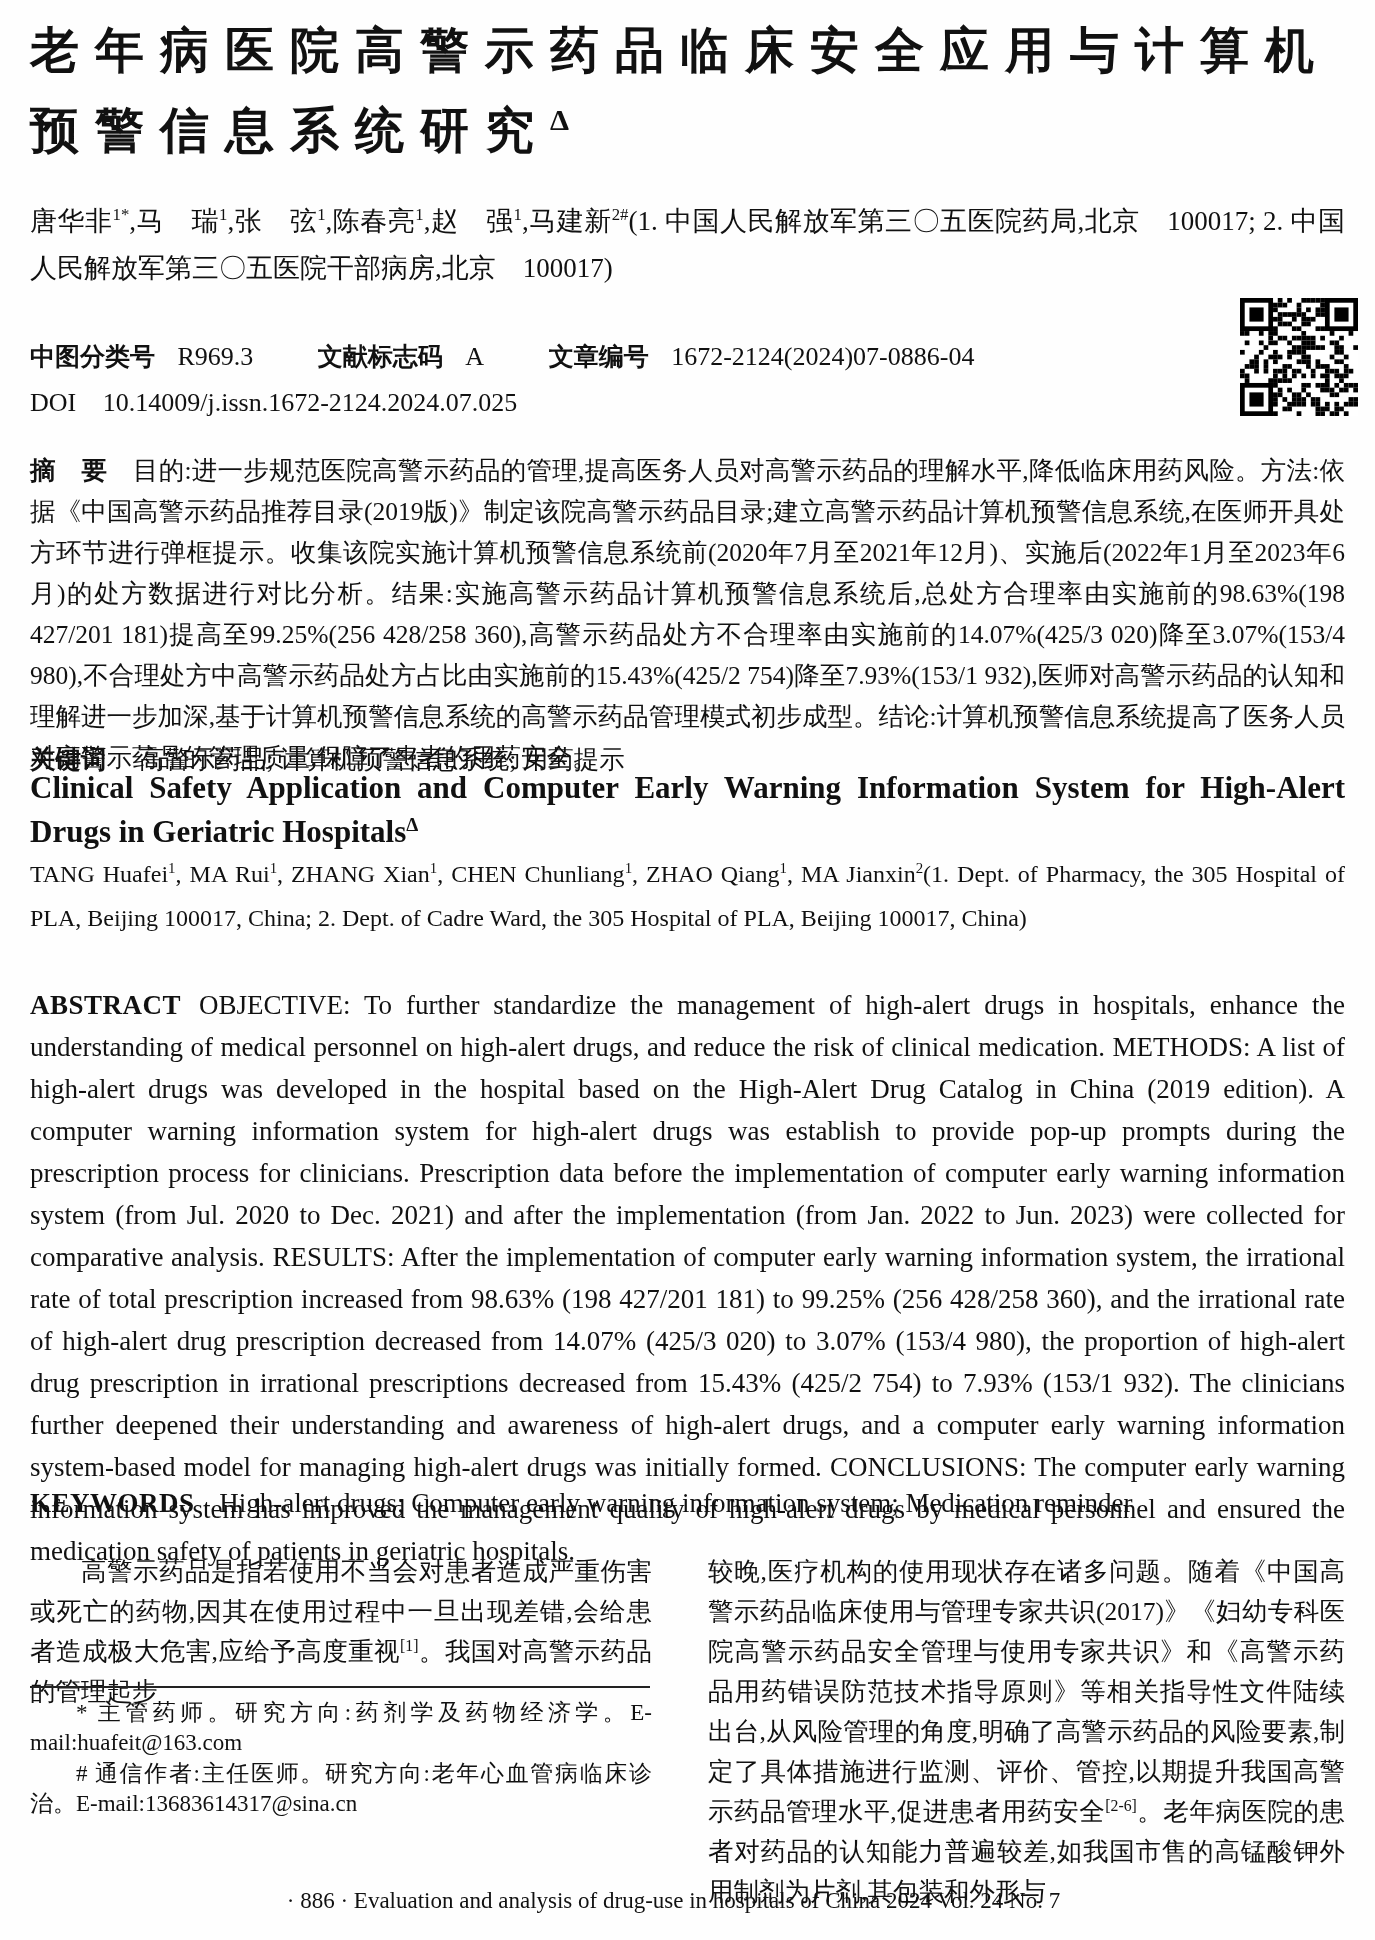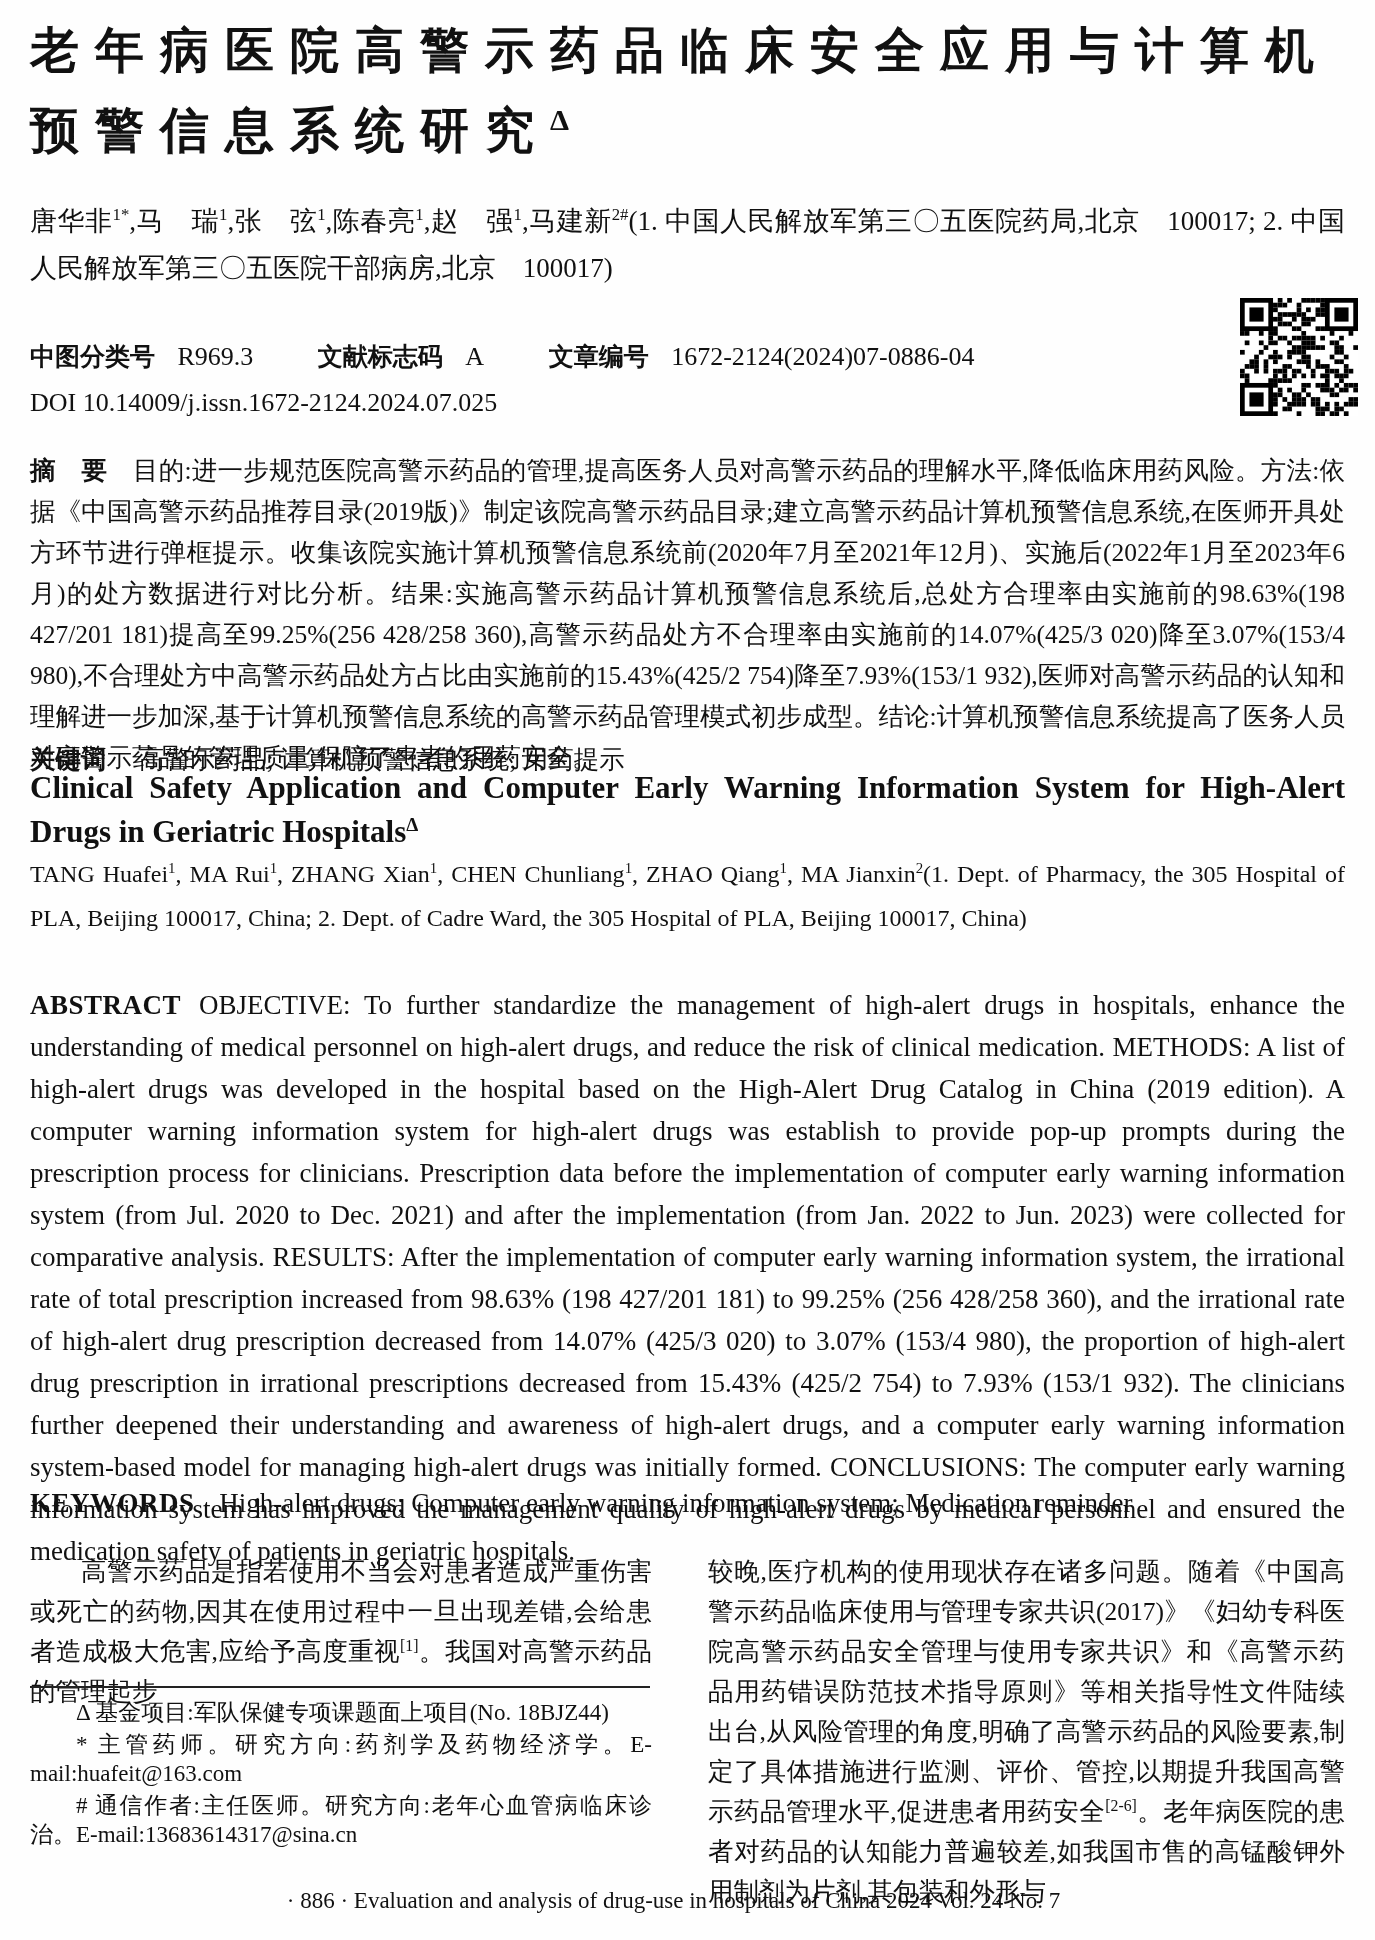--- a/index.html
+++ b/index.html
@@ -12,21 +12,21 @@
   sup{font-size:0.62em;line-height:0;vertical-align:super;}
   .title-line{left:30px;width:1320px;font-size:49px;font-weight:700;
               letter-spacing:16px;white-space:nowrap;font-style:normal;}
   .t1{top:18px;}
   .t2{top:98px;}
   .authors-cn{left:30px;top:198px;width:1315px;font-size:27px;line-height:47px;text-align:justify;}
   .meta-line{left:30px;top:340px;width:1200px;font-size:26px;white-space:nowrap;}
   .meta-line .lbl{font-size:25px;margin-right:16px;}
   .meta-line .val{margin-right:58px;}
   .doi-line{left:30px;top:388px;width:1200px;font-size:26px;white-space:nowrap;}
-  .doi-line .doi-l{}
+  .doi-line .doi-l{margin-right:20px;}
   .qr{left:1240px;top:298px;width:118px;height:118px;}
   .abstract-cn{left:30px;top:450px;width:1315px;font-size:25.5px;line-height:41px;text-align:justify;}
   .kw-cn{left:30px;top:742px;width:1315px;font-size:25.5px;}
   .kw-cn .lbl{margin-right:26px;}
   .title-en{left:30px;top:766px;width:1315px;font-size:31px;font-weight:700;line-height:44px;text-align:justify;}
   .authors-en{left:30px;top:852px;width:1315px;font-size:24px;line-height:44px;text-align:justify;}
   .abstract-en{left:30px;top:984px;width:1315px;font-size:27px;line-height:42px;text-align:justify;}
   .abstract-en .lbl,.kw-en .lbl{font-weight:700;letter-spacing:0.5px;margin-right:18px;}
   .kw-en{left:30px;top:1488px;width:1315px;font-size:27px;}
   .body-left{left:30px;top:1552px;width:622px;font-size:25.5px;line-height:40px;text-align:justify;}
@@ -313,21 +313,20 @@
     <span>High-alert drugs; Computer early warning information system; Medication reminder</span>
   </div>
 
   <div class="abs body-left cn">
     <p><span>高警示药品是指若使用不当会对患者造成严重伤害或死亡的药物,因其在使用过程中一旦出现差错,会给患者造成极大危害,应给予高度重视</span><sup>[1]</sup><span>。我国对高警示药品的管理起步</span></p>
   </div>
 
   <div class="abs fn-rule"></div>
 
   <div class="abs footnotes cn">
-    <p><span>Δ 基金项目:军队保健专项课题面上项目(No. 18BJZ44)</span></p>
     <p><span>* 主管药师。研究方向:药剂学及药物经济学。E-mail:huafeit@163.com</span></p>
     <p><span># 通信作者:主任医师。研究方向:老年心血管病临床诊治。E-mail:13683614317@sina.cn</span></p>
   </div>
 
   <div class="abs body-right cn">
     <p><span>较晚,医疗机构的使用现状存在诸多问题。随着《中国高警示药品临床使用与管理专家共识(2017)》《妇幼专科医院高警示药品安全管理与使用专家共识》和《高警示药品用药错误防范技术指导原则》等相关指导性文件陆续出台,从风险管理的角度,明确了高警示药品的风险要素,制定了具体措施进行监测、评价、管控,以期提升我国高警示药品管理水平,促进患者用药安全</span><sup>[2-6]</sup><span>。老年病医院的患者对药品的认知能力普遍较差,如我国市售的高锰酸钾外用制剂为片剂,其包装和外形与</span></p>
   </div>
 
   <div class="abs footer">
     <span class="fl">· 886 ·   Evaluation and analysis of drug-use in hospitals of China 2024 Vol. 24 No. 7</span>

